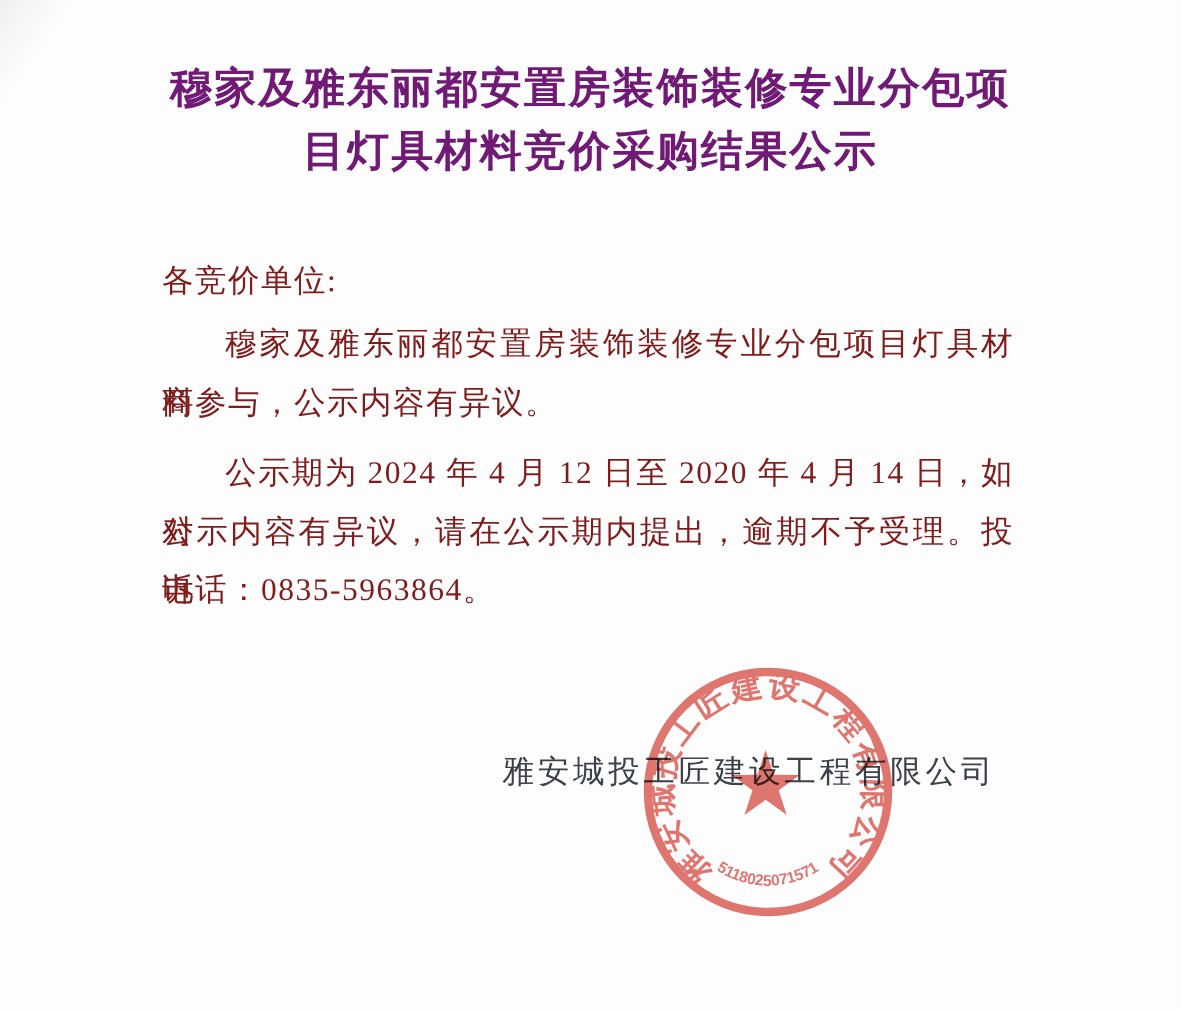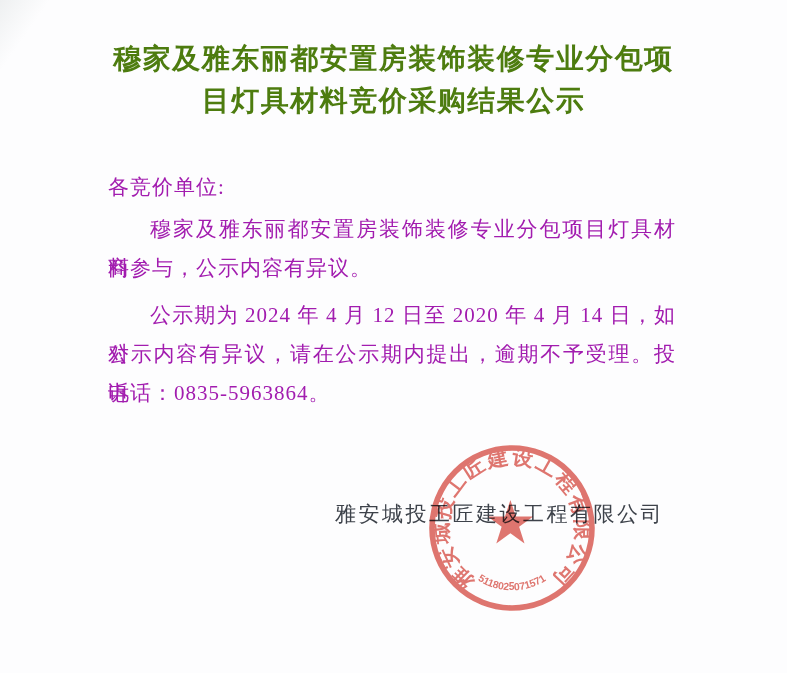--- a/index.html
+++ b/index.html
@@ -14,29 +14,29 @@
   }
   .doc-title {
     position: absolute;
     top: 38px; left: 0; width: 100%;
     text-align: center;
     font-family: "Liberation Sans", "DejaVu Sans", sans-serif;
     font-weight: 700;
     font-size: 28px;
     line-height: 42px;
     letter-spacing: 1.5px;
-    color: #4d7c0f;
+    color: #701a75;
   }
   .body-text {
     position: absolute;
     left: 108px; top: 168px;
     width: 568px;
     font-size: 21px;
     letter-spacing: 1px;
-    color: #a21caf;
+    color: #7f1d1d;
   }
   .line { height: 39px; line-height: 39px; white-space: nowrap; }
   .line.jf { white-space: normal; text-align: justify; text-align-last: justify; }
   .line.indent { text-indent: 2em; }
   .gap-sm { margin-top: 3px; }
   .gap-md { margin-top: 8px; }
   .signature {
     position: absolute;
     top: 494px; right: 123px;
     z-index: 1;

